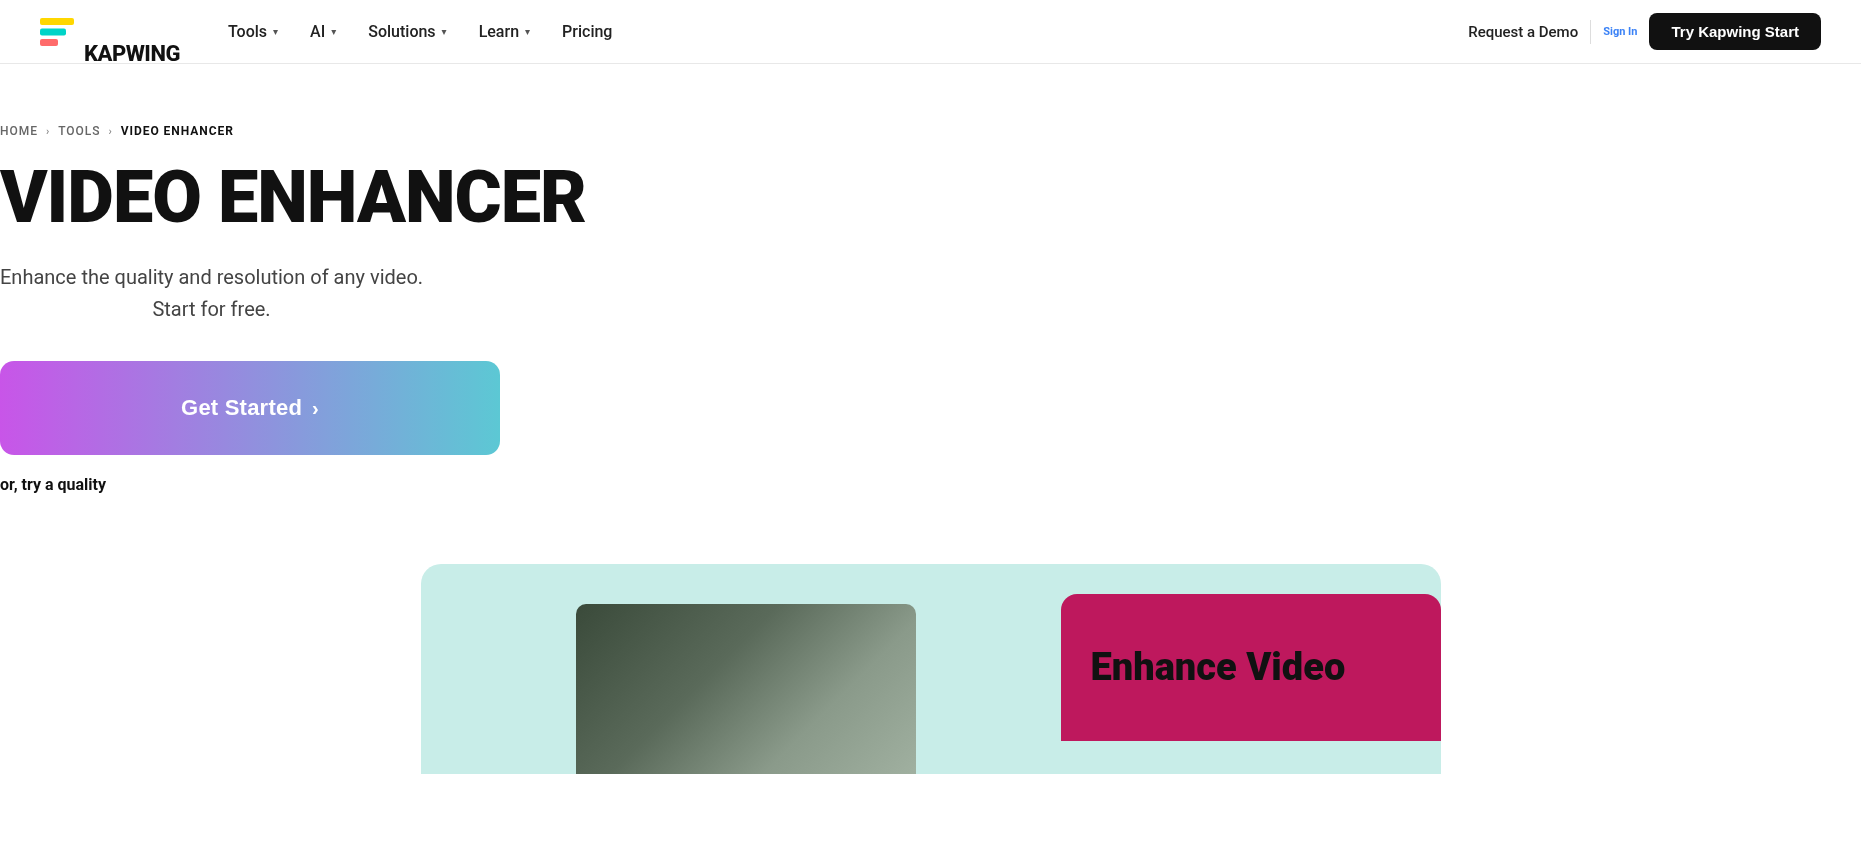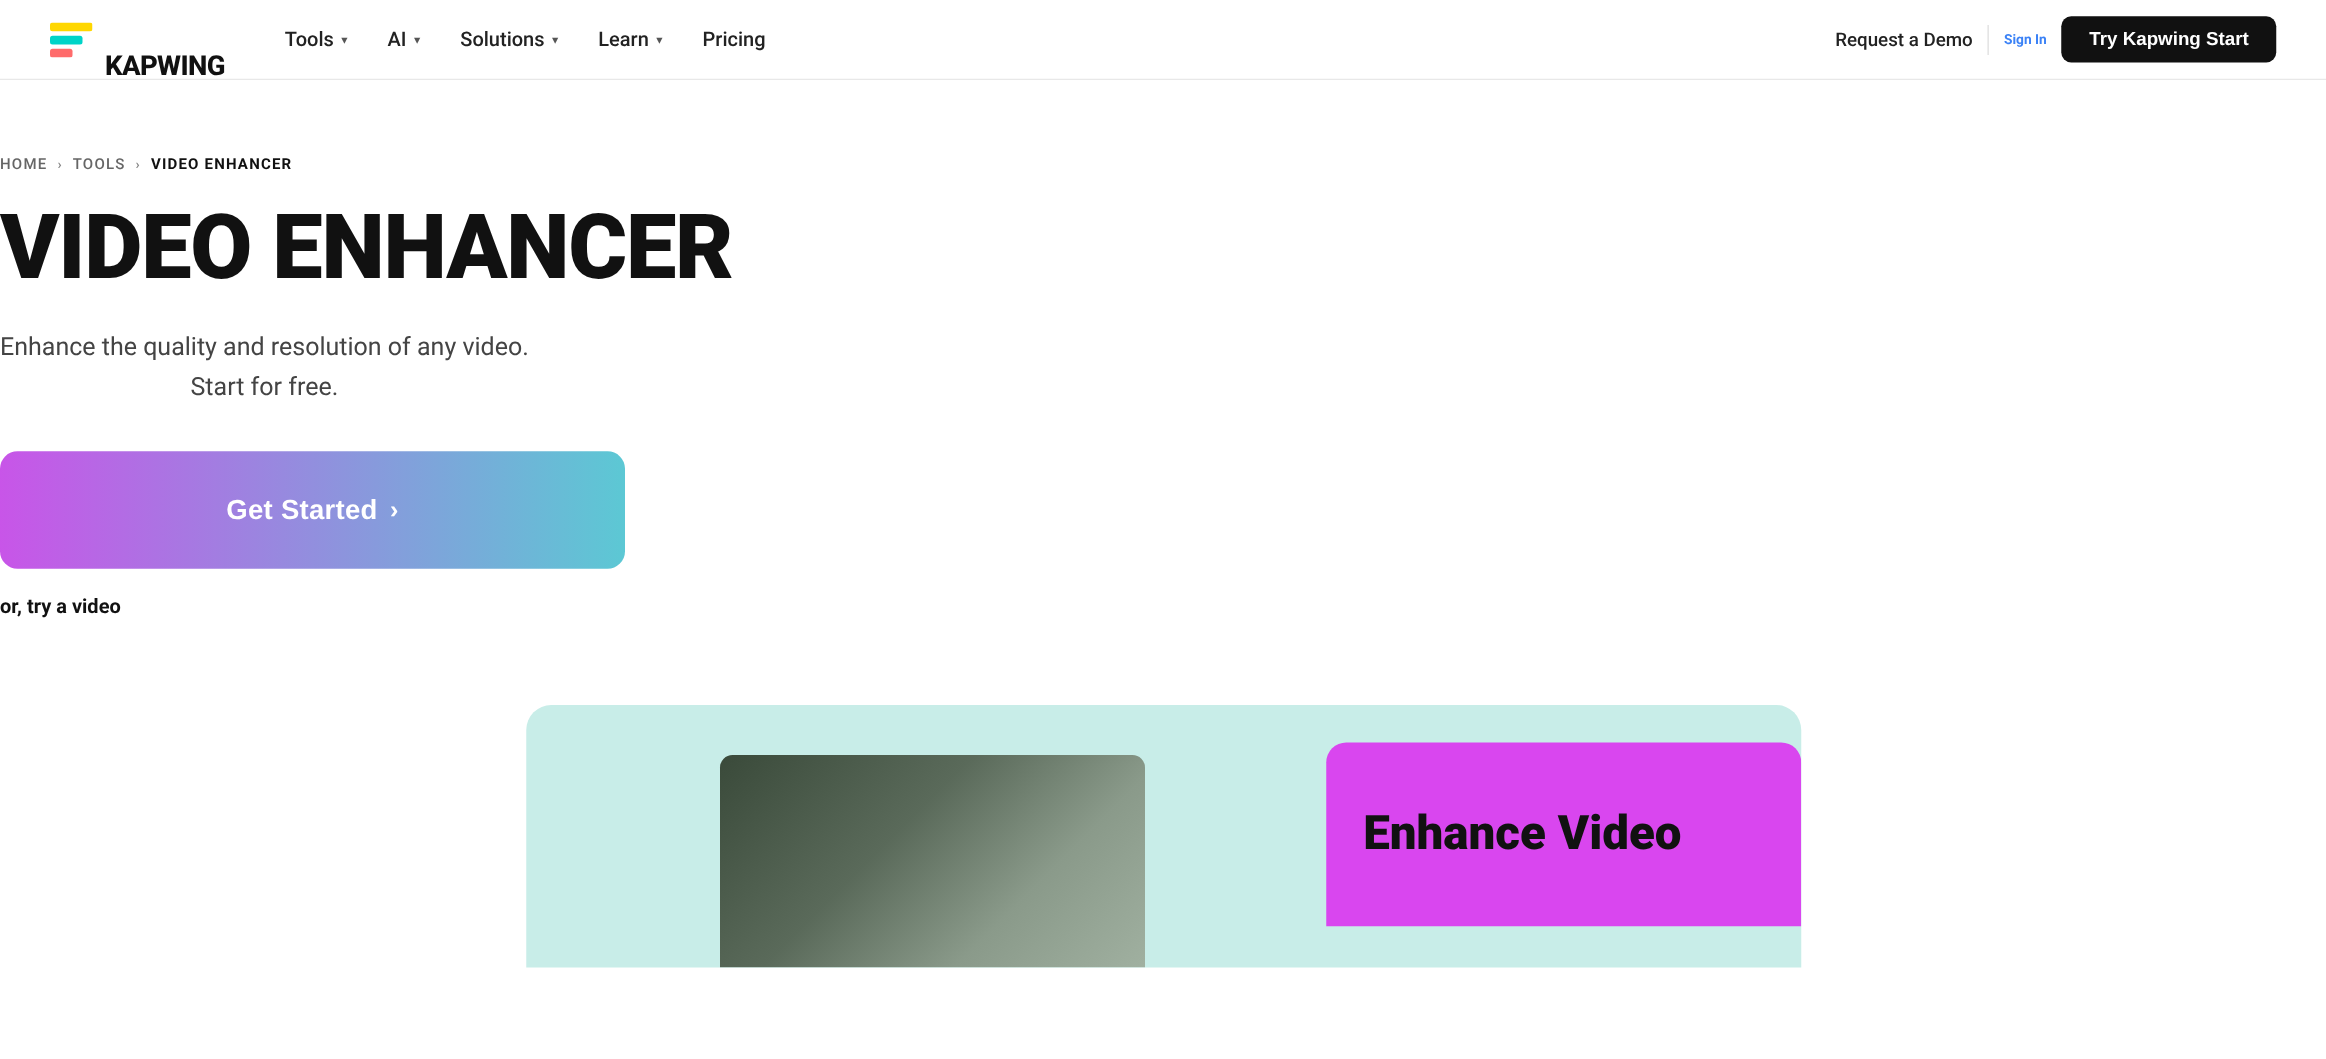--- a/index.html
+++ b/index.html
@@ -250,21 +250,21 @@
       height: 170px;
       background: linear-gradient(135deg, #3a4a3a 0%, #5a6a5a 40%, #8a9a8a 70%, #a0b0a0 100%);
       border-radius: 10px 10px 0 0;
       margin-top: 20px;
     }
 
     
     .preview-right {
       width: 380px;
       height: 147px;
-      background: #d946ef;
+      background: #be185d;
       border-radius: 16px 16px 0 0;
       margin-top: 30px;
       margin-right: 0;
       display: flex;
       flex-direction: column;
       justify-content: center;
       padding: 30px 30px;
     }
 
     .enhance-title {
@@ -335,21 +335,21 @@
   <p class="hero-subtitle">
     <span>Enhance the quality and resolution of any video.</span><br>
     <span>Start for free.</span>
   </p>
 
   <button class="cta-button">
     <span>Get Started</span>
     <span class="cta-chevron">›</span>
   </button>
 
-  <a class="try-sample">or, try a video</a>
+  <a class="try-sample">or, try a quality</a>
 
   <div class="preview-section">
     <div class="preview-container">
       <div class="preview-left">
         <div class="video-thumb"></div>
       </div>
       <div class="preview-right">
         <span class="enhance-title">Enhance Video</span>
       </div>
     </div>

